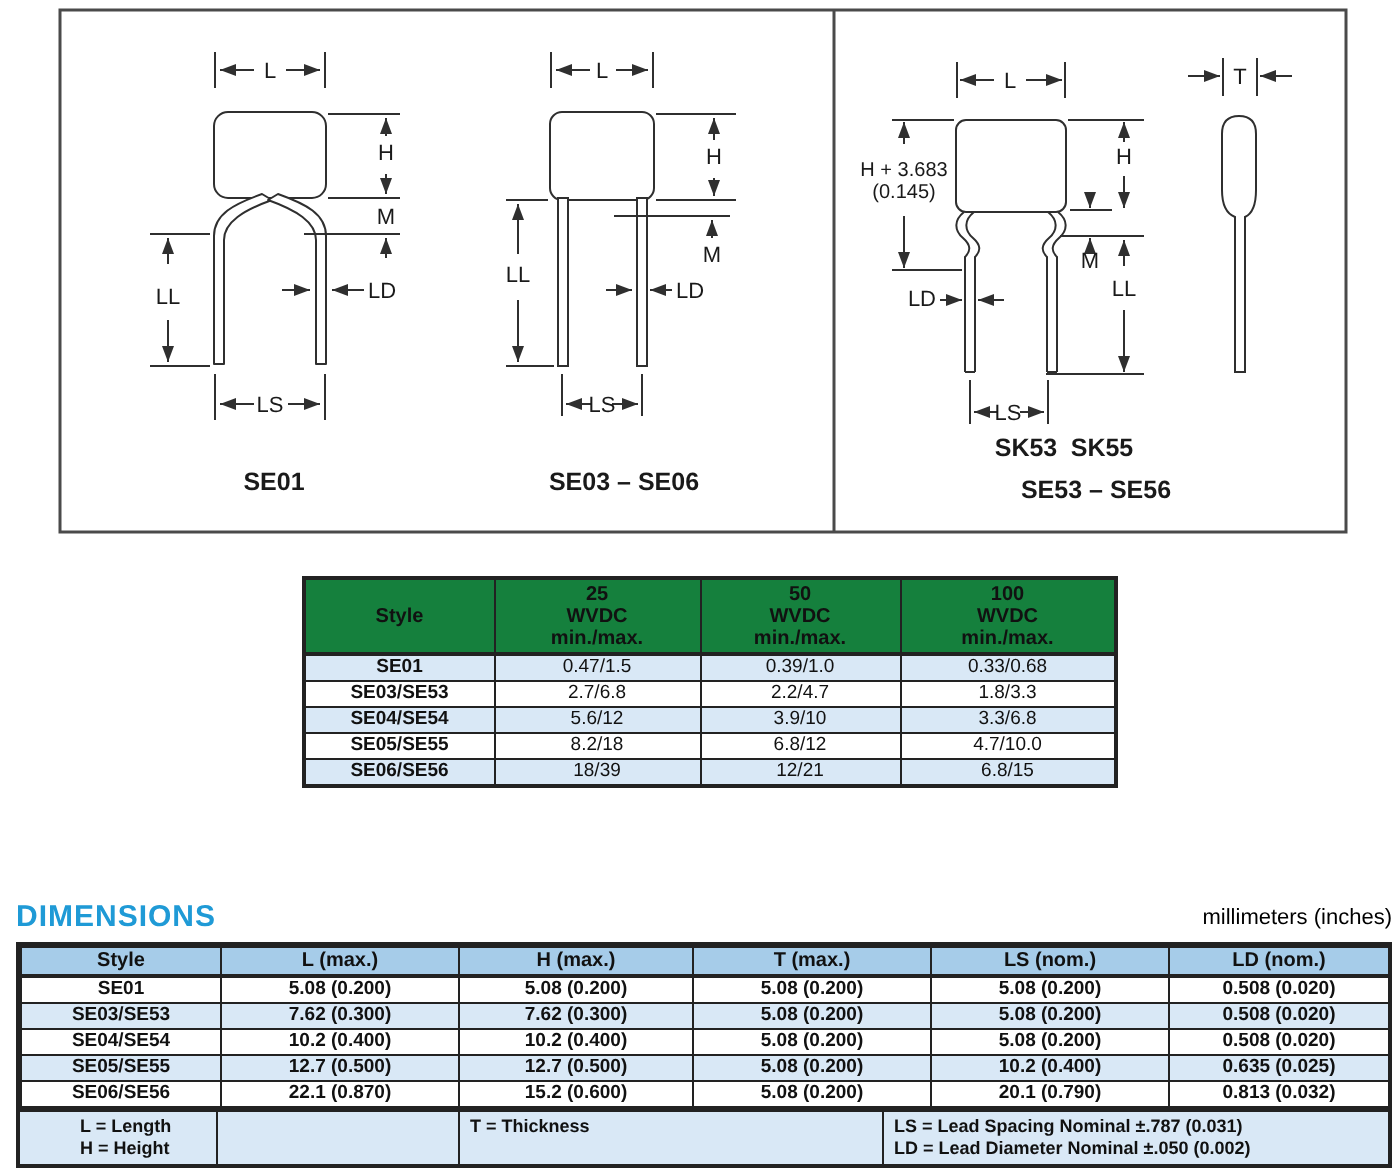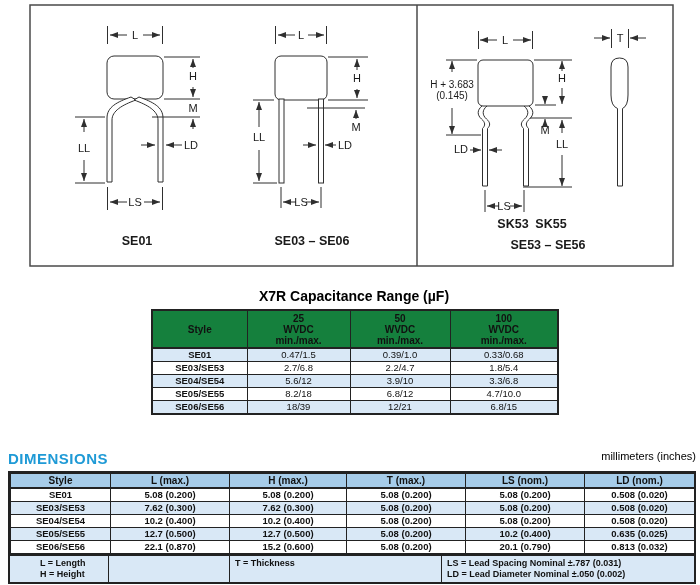--- a/index.html
+++ b/index.html
@@ -25,21 +25,21 @@
   .cap-table th .hline{line-height:11px;}
   .cap-table td{
     border:1px solid #222;font-size:9.5px;text-align:center;
     height:12px;padding:0;line-height:12px;
   }
   .cap-table td.stylecell{font-weight:bold;}
   .rowstripe{background:#d9e8f6;}
 
   
   .dim-section{position:absolute;left:8px;top:450px;width:688px;}
-  .dim-titlerow{display:flex;justify-content:space-between;align-items:flex-start;margin-bottom:4px;}
+  .dim-titlerow{display:flex;justify-content:space-between;align-items:center;margin-bottom:4px;}
   .dim-title{font-size:15px;font-weight:bold;color:#1f9ad6;letter-spacing:.5px;}
   .dim-units{font-size:11px;font-weight:normal;color:#000;}
   .dim-wrap{border:2px solid #222;}
   .dim-table{width:100%;}
   .dim-table th{
     border:1px solid #222;border-bottom:2px solid #222;background:#a6cce9;
     font-size:10px;font-weight:bold;height:13px;text-align:center;padding:0;
   }
   .dim-table td{
     border:1px solid #222;font-size:9.5px;font-weight:bold;text-align:center;
@@ -204,21 +204,20 @@
       <line x1="628.5" y1="29" x2="628.5" y2="48"></line>
     <line x1="594" y1="38" x2="610" y2="38" marker-end="url(#ah)"></line>
       <line x1="646" y1="38" x2="630" y2="38" marker-end="url(#ah)"></line>
     <g stroke="none" fill="#1a1a1a">
       <text class="dim-label" x="620" y="42" text-anchor="middle">T</text>
     </g>
   </g>
 </svg>
 
 <div class="cap-section">
-  <div class="cap-title">X7R Capacitance Range (µF)</div>
   <table class="cap-table">
     <colgroup>
         <col style="width:95px">
         <col style="width:103px">
         <col style="width:100px">
         <col style="width:108px">
       </colgroup>
     <thead>
       <tr>
         <th>Style</th>
@@ -243,21 +242,21 @@
       <tr class="rowstripe">
         <td class="stylecell">SE01</td>
         <td>0.47/1.5</td>
         <td>0.39/1.0</td>
         <td>0.33/0.68</td>
       </tr>
       <tr>
         <td class="stylecell">SE03/SE53</td>
         <td>2.7/6.8</td>
         <td>2.2/4.7</td>
-        <td>1.8/5.4</td>
+        <td>1.8/3.3</td>
       </tr>
       <tr class="rowstripe">
         <td class="stylecell">SE04/SE54</td>
         <td>5.6/12</td>
         <td>3.9/10</td>
         <td>3.3/6.8</td>
       </tr>
       <tr>
         <td class="stylecell">SE05/SE55</td>
         <td>8.2/18</td>

